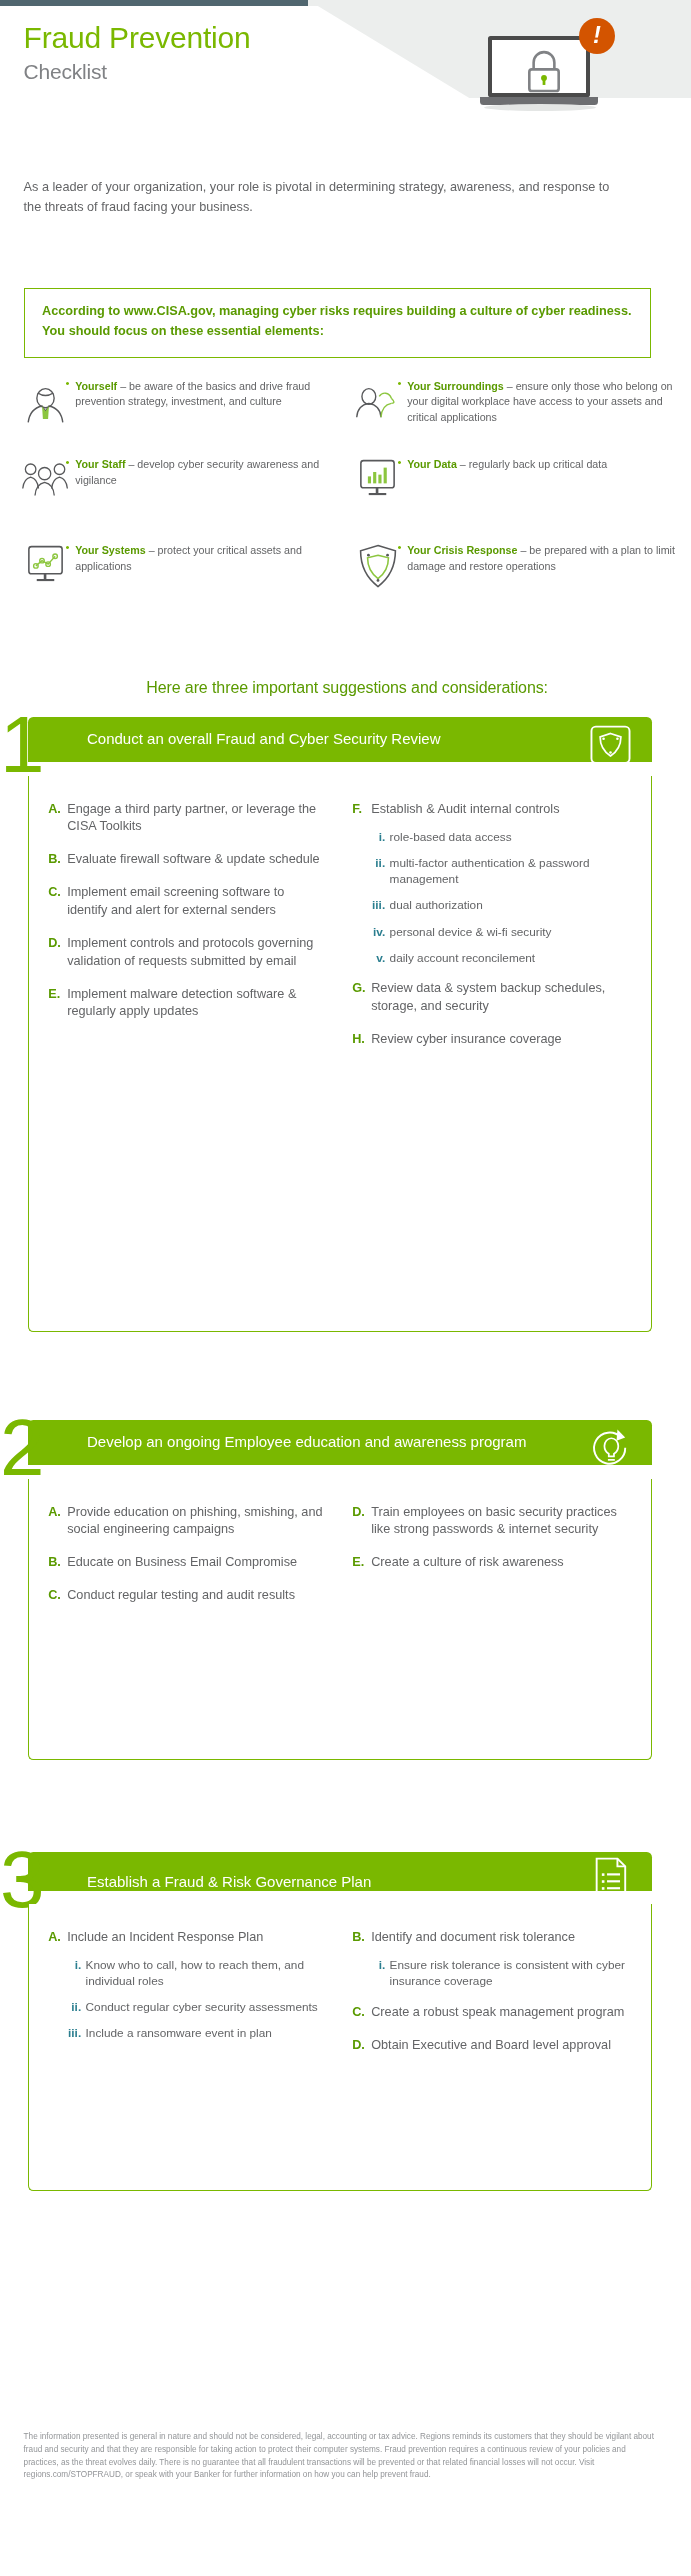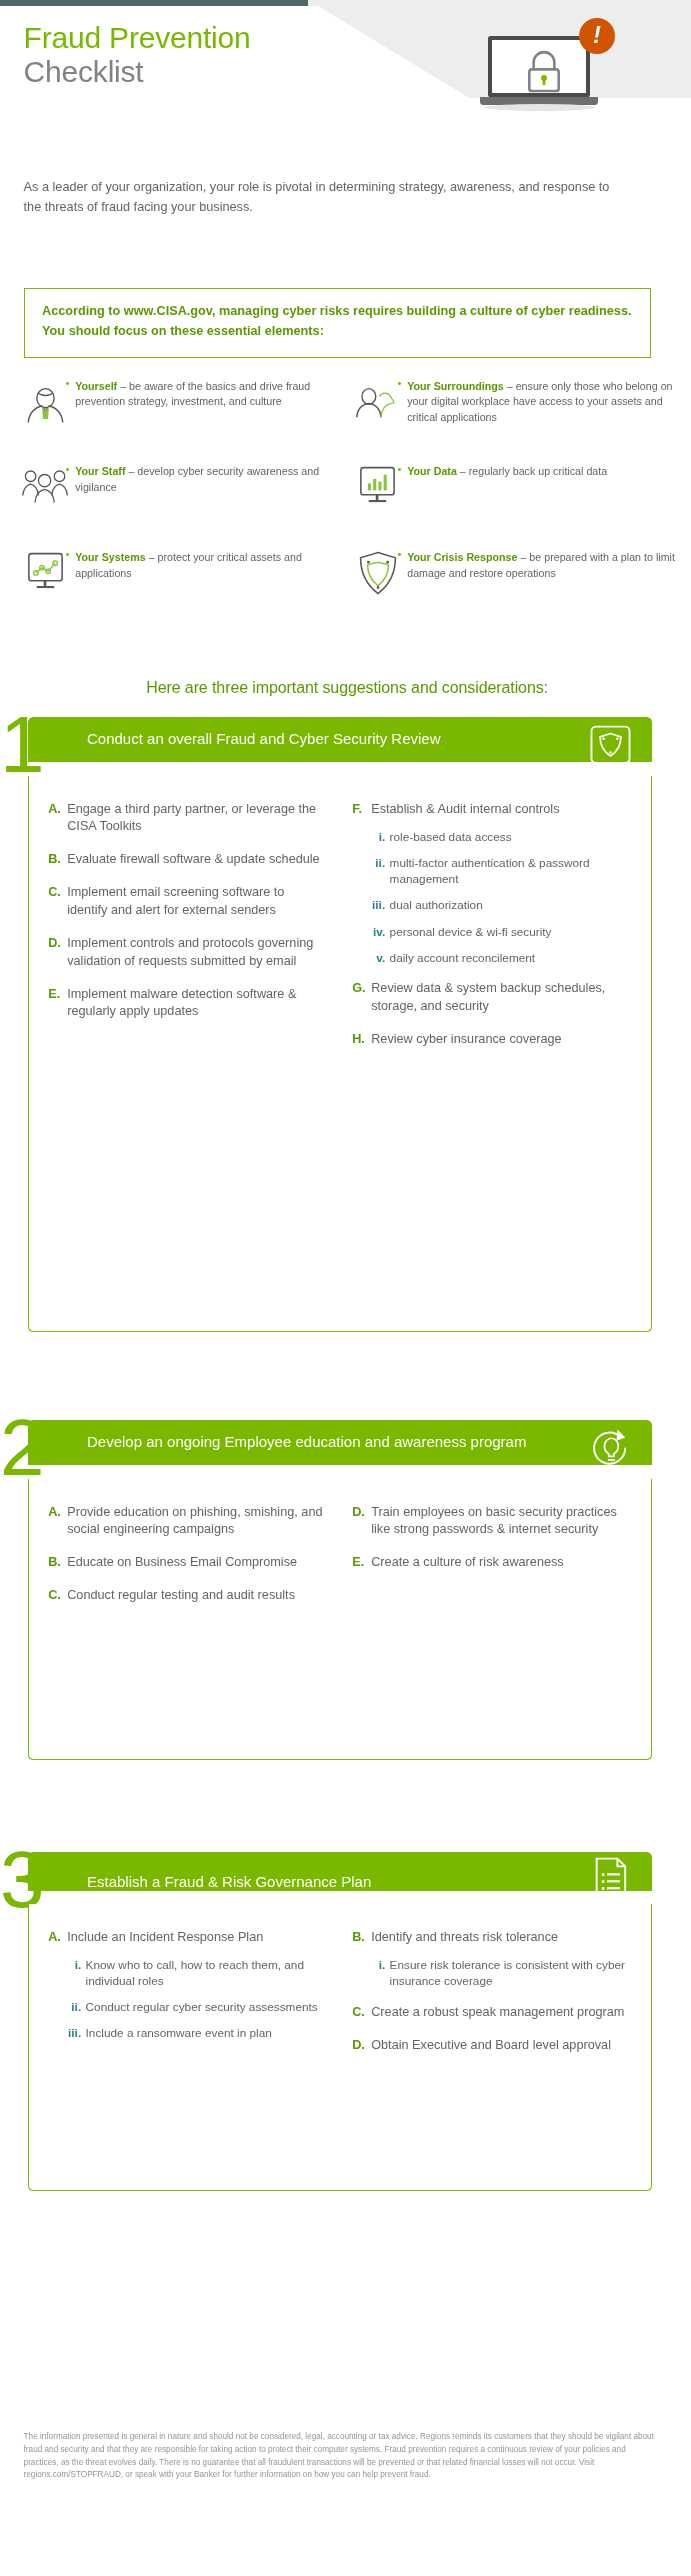--- a/index.html
+++ b/index.html
@@ -30,21 +30,21 @@
   }
 
   
   .header { position: absolute; left: 0; top: 6.1px; width: 691px; height: 140px; text-decoration: underline; }
   .title-wrap { position: absolute; left: 23.6px; top: 14px; }
   .title-1 {
     font-size: 30px; color: #7ab800; font-weight: 400;
     letter-spacing: -0.2px; line-height: 35px;
   }
   .title-2 {
-    font-size: 30px; color: #808285; font-weight: 300;
+    font-size: 21px; color: #808285; font-weight: 300;
     line-height: 33px; letter-spacing: -0.2px;
   }
 
   
   .laptop { position: absolute; left: 480px; top: 30px; width: 118px; height: 77px; }
   .laptop-screen {
     position: absolute; left: 7.9px; top: 0; width: 102px; height: 61px;
     border: 4.4px solid #4a4a4a; border-radius: 2.6px; background: #fff;
   }
   .laptop-base {
@@ -217,21 +217,21 @@
             <path d="M30 44 q1 -14 12 -16" fill="none" stroke="#8cc63f" stroke-width="1.6"></path>
             <path d="M42 22 q6 6 0 6" fill="none" stroke="#8cc63f" stroke-width="1.6"></path>
           </svg>
         </div>
         <div class="el-text">
           <span class="el-title">Your Surroundings</span><span class="el-dash"> – </span><span>ensure  only those who belong on your digital workplace have access to your assets and critical applications</span>
         </div>
       </div>
     </div>
 
-    <div class="el-row" style="margin-top:23px;">
+    <div class="el-row" style="margin-top:16px;">
       <div class="el-cell">
         <div class="el-icon">
           <svg width="49" height="42" viewBox="0 0 56 48">
             <circle cx="11" cy="14" r="6" fill="none" stroke="#58595b" stroke-width="1.5"></circle>
             <path d="M2 36 q1 -11 9 -13 q8 2 9 13" fill="none" stroke="#58595b" stroke-width="1.5"></path>
             <circle cx="44" cy="14" r="6" fill="none" stroke="#58595b" stroke-width="1.5"></circle>
             <path d="M35 36 q1 -11 9 -13 q8 2 9 13" fill="none" stroke="#58595b" stroke-width="1.5"></path>
             <circle cx="27" cy="19" r="7" fill="none" stroke="#58595b" stroke-width="1.5"></circle>
             <path d="M16 44 q1 -13 11 -15 q10 2 11 15" fill="none" stroke="#58595b" stroke-width="1.5"></path>
           </svg>
@@ -449,21 +449,21 @@
             </div>
             <div class="subitem">
               <div class="subitem-num">iii.</div>
               <div class="subitem-text">Include a ransomware event in plan</div>
             </div>
           </div>
         </div>
         <div class="sec-col">
           <div class="item">
             <div class="item-letter">B.</div>
-            <div class="item-text">Identify and threats risk tolerance</div>
+            <div class="item-text">Identify and document risk tolerance</div>
           </div>
           <div class="sub-group">
             <div class="subitem">
               <div class="subitem-num">i.</div>
               <div class="subitem-text">Ensure risk tolerance is consistent with cyber insurance coverage</div>
             </div>
           </div>
           <div class="item">
             <div class="item-letter">C.</div>
             <div class="item-text">Create a robust speak management program</div>

